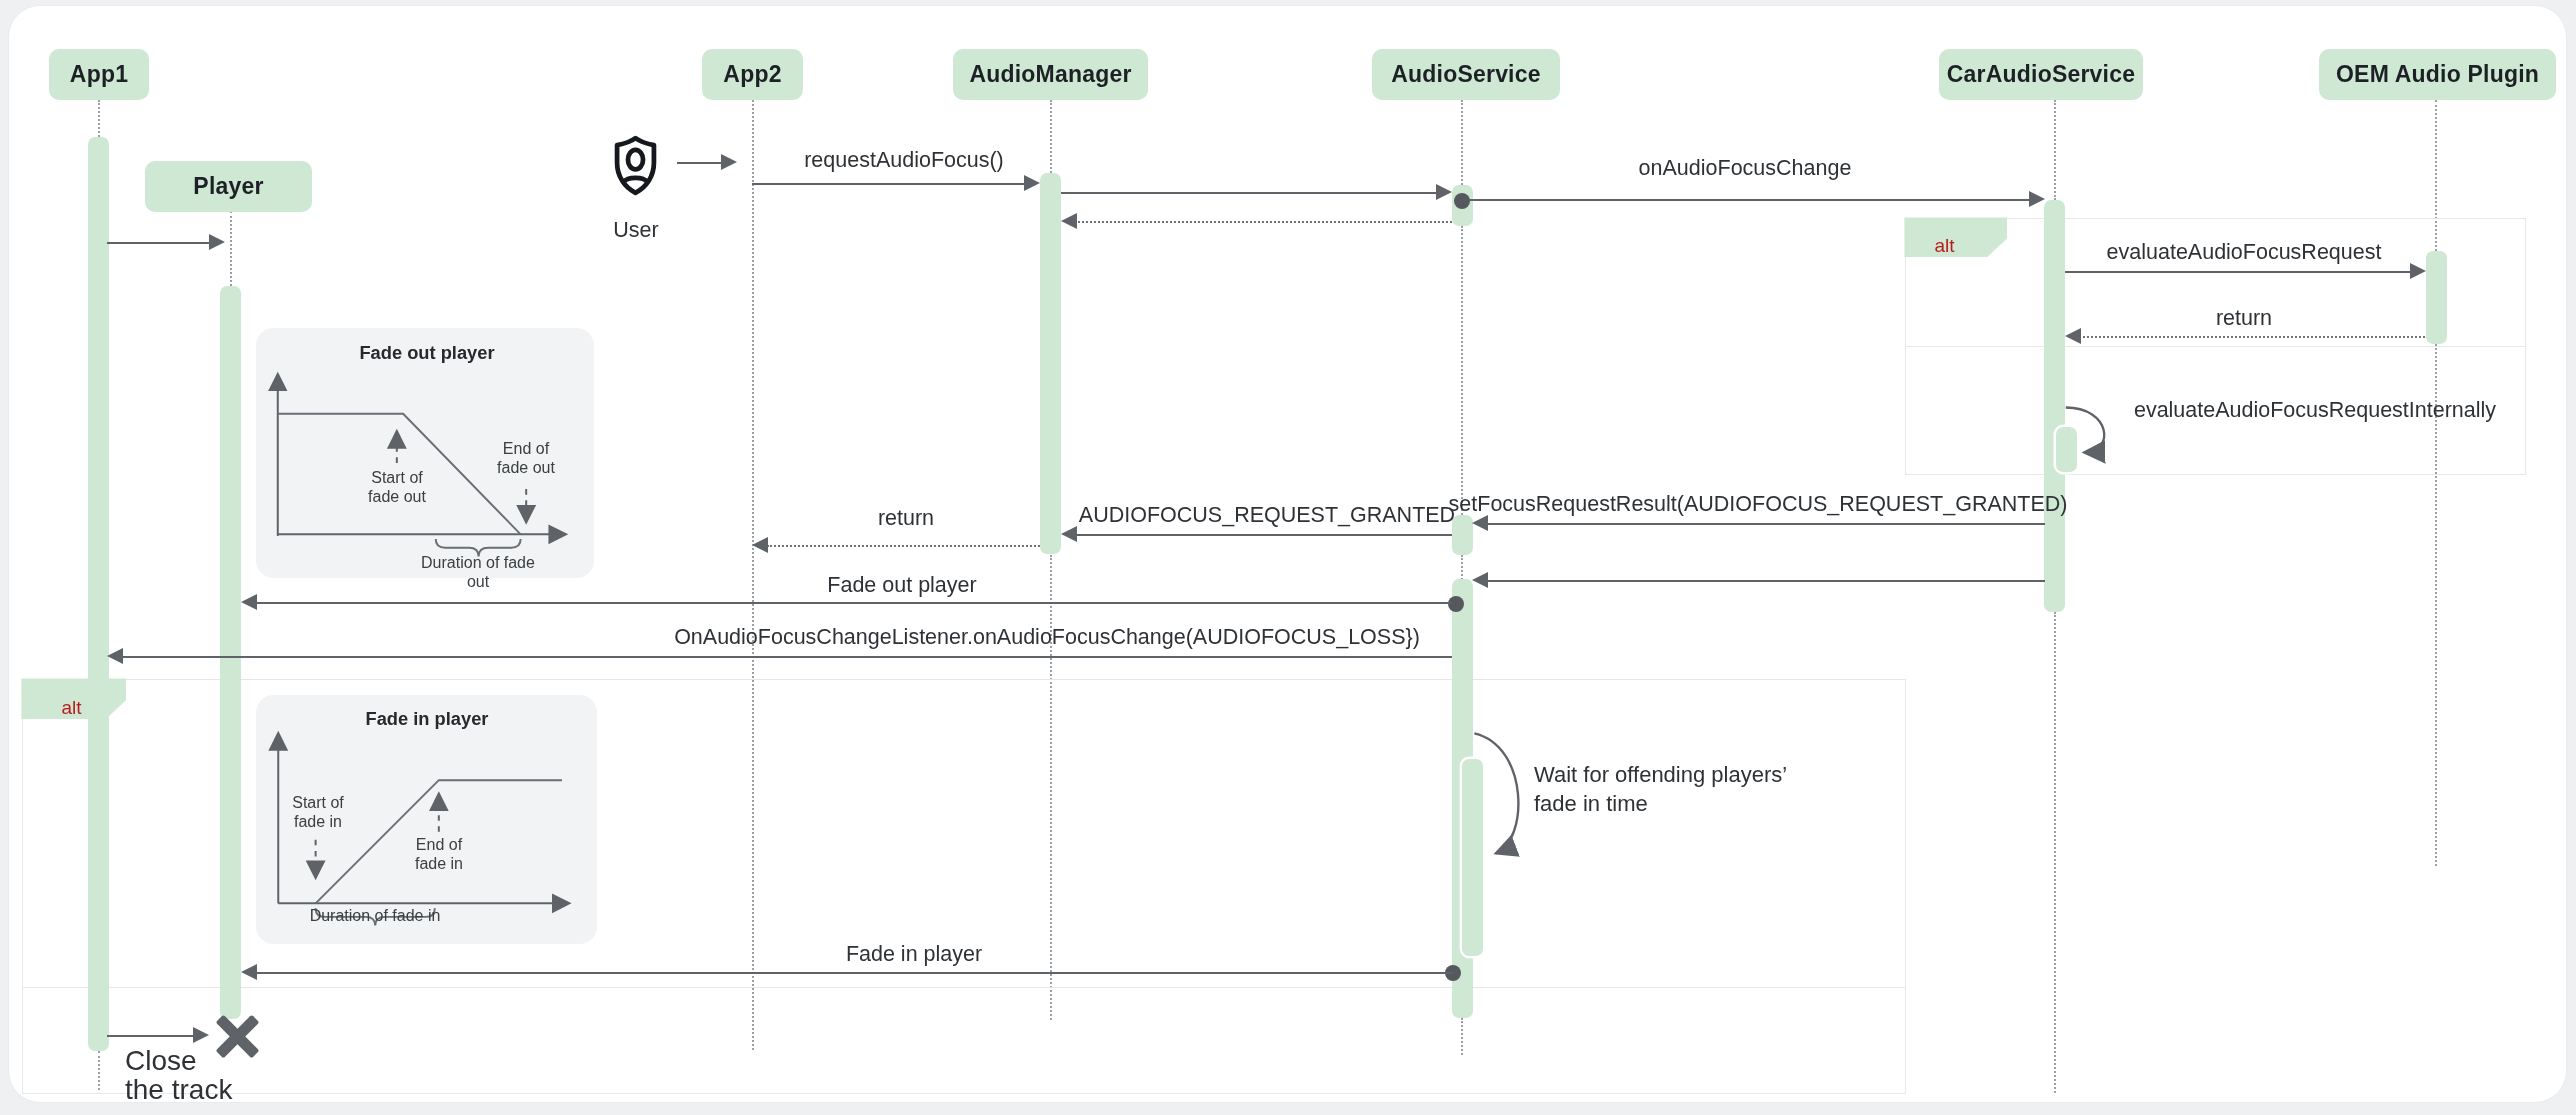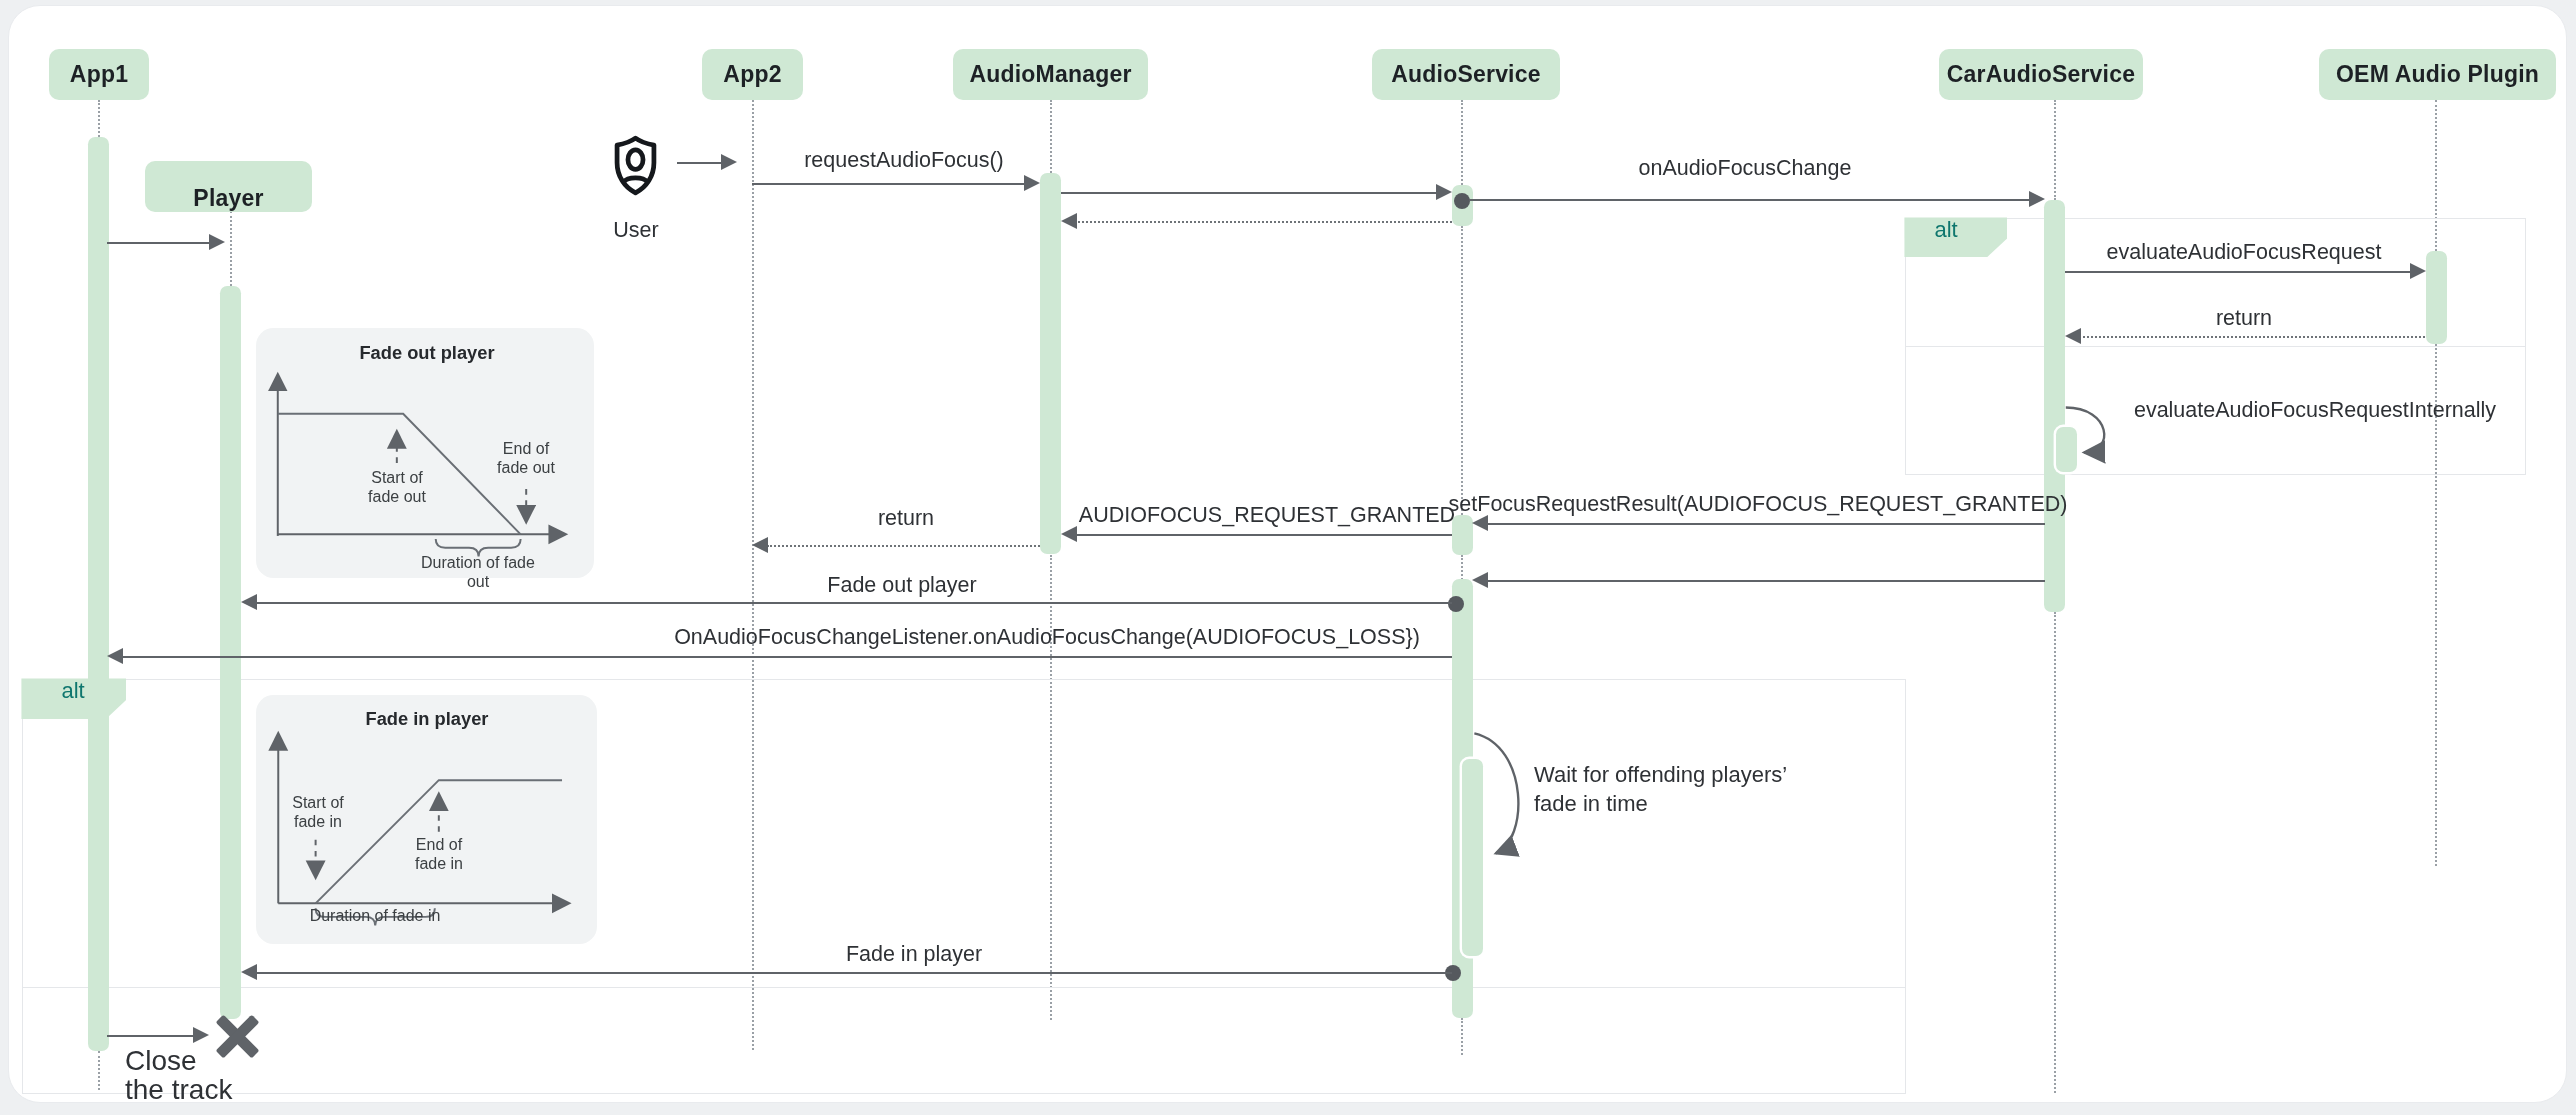--- a/index.html
+++ b/index.html
@@ -32,22 +32,22 @@
   .ah.r{border-left:16px solid #5f6368;}
   .ah.l{border-right:16px solid #5f6368;}
   .dot{position:absolute;width:16px;height:16px;border-radius:50%;background:#55595e;}
   .lbl{position:absolute;font-size:21.5px;color:#2e3135;white-space:pre-line;text-align:center;transform:translateX(-50%);line-height:29px;}
   .lbl-l{position:absolute;font-size:28px;color:#2e3135;white-space:pre-line;text-align:left;line-height:29px;}
   .frame{position:absolute;border:1.6px solid #e5e7ea;box-sizing:border-box;background:transparent;}
   .frame .divider{position:absolute;left:0;right:0;height:0;border-top:1.6px solid #e5e7ea;}
   .frame .tab{
     position:absolute;left:-1.6px;top:-1.6px;background:#cfe8d4;
     clip-path:polygon(0 0,100% 0,100% 52%,80% 100%,0 100%);
-    display:flex;align-items:flex-start;
-    font-size:22px;color:#0f766e;
+    display:flex;align-items:flex-end;
+    font-size:19px;color:#b91c1c;
   }
   .inset{position:absolute;background:#f1f3f4;border-radius:17.5px;}
   .inset .ititle{position:absolute;transform:translateX(-50%);font-weight:bold;font-size:18.3px;color:#26292d;white-space:nowrap;}
   .inset .ilbl{position:absolute;transform:translateX(-50%);font-size:16px;color:#3c4043;white-space:pre-line;text-align:center;line-height:19px;}
   .xmark{position:absolute;width:51px;height:51px;}
   .xmark div{position:absolute;left:0;top:20px;width:51px;height:11px;background:#5f6368;border-radius:2.4px;}
   .xmark .b1{transform:rotate(45deg);}
   .xmark .b2{transform:rotate(-45deg);}
   svg{position:absolute;overflow:visible;}
 </style>
@@ -92,21 +92,21 @@
   <div class="bar" style="left:1452px;top:515px;height:40px;"></div>
   <div class="bar" style="left:1452px;top:579px;height:439px;"></div>
   <div class="bar nested" style="left:1462px;top:759px;height:197px;"></div>
   <div class="bar" style="left:2044px;top:200px;height:412px;"></div>
   <div class="bar nested" style="left:2056px;top:427px;height:45px;"></div>
   <div class="bar" style="left:2426px;top:251px;height:93px;"></div>
 
   <div class="pbox" style="left:49px;width:100px;">
     <span>App1</span>
   </div>
-  <div class="pbox" style="left:145px;top:161px;width:167px;align-items:flex-end;">
+  <div class="pbox" style="left:145px;top:161px;width:167px;">
     <span>Player</span>
   </div>
   <div class="pbox" style="left:702px;width:101px;">
     <span>App2</span>
   </div>
   <div class="pbox" style="left:953px;width:195px;">
     <span>AudioManager</span>
   </div>
   <div class="pbox" style="left:1372px;width:188px;">
     <span>AudioService</span>

